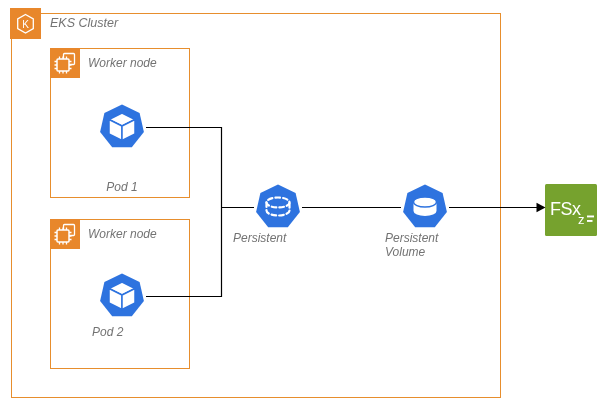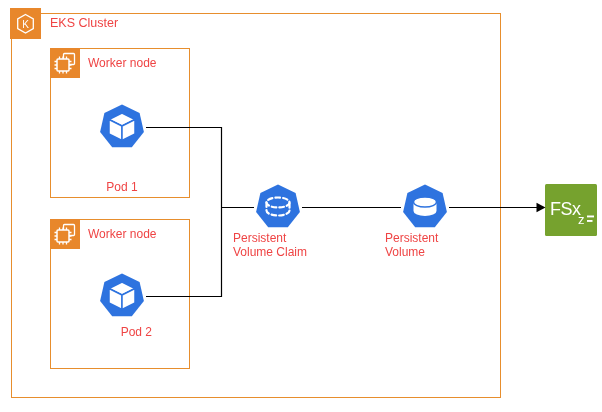--- a/index.html
+++ b/index.html
@@ -13,28 +13,28 @@
   html,body{background:#ffffff;}
   body{font-family:"Liberation Sans", sans-serif;color:#000;}
   .canvas{position:relative;width:602px;height:412px;background:#fff;overflow:hidden;}
 
   .group-box{position:absolute;border:1px solid var(--orange-border);background:transparent;}
   .outer-box{left:11px;top:13px;width:490px;height:385px;}
   .wn-box-1{left:50px;top:48px;width:140px;height:150px;}
   .wn-box-2{left:50px;top:219px;width:140px;height:150px;}
 
   .abs{position:absolute;}
-  .label{font-size:12px;line-height:14px;color:#ef4444;white-space:nowrap;}
+  .label{font-size:12px;line-height:14px;color:#737373;white-space:nowrap;font-style:italic;}
   .label-center{text-align:left;white-space:normal;}
 
   .eks-title{left:50px;top:16px;font-size:12.5px;}
   .wn-label-1{left:88px;top:56px;}
   .wn-label-2{left:88px;top:227px;}
   .pod1-label{left:92px;top:156px;width:60px;text-align:center;margin-top:24px;}
-  .pod2-label{left:92px;top:325px;width:60px;text-align:right;}
+  .pod2-label{left:92px;top:325px;width:60px;text-align:left;}
   .pvc-label{left:233px;top:231px;width:90px;}
   .pv-label{left:385px;top:231px;width:80px;}
 
   svg{display:block;}
   .conn{position:absolute;left:0;top:0;pointer-events:none;}
   .conn path{stroke:var(--line-black);stroke-width:1.2;fill:none;}
   .conn polygon{fill:var(--line-black);}
 
   .aws-sq{fill:var(--orange);}
   .aws-stroke{stroke:#fff;fill:none;}
@@ -107,21 +107,20 @@
   </svg>
   <div class="abs label pod2-label">Pod 2</div>
 
   <svg class="abs" style="left:254px;top:183px;" width="48" height="48" viewBox="0 0 48 48">
     <polygon class="hept" points="24,1.5 41.6,10 45.9,29 33.8,44.3 14.2,44.3 2.1,29 6.4,10"></polygon>
     <ellipse class="cyl-dash" cx="24" cy="19.5" rx="11.5" ry="5"></ellipse>
     <path class="cyl-dash" d="M12.5,19.5 V27.5 a11.5,5 0 0 0 23,0 V19.5"></path>
   </svg>
   <div class="abs label label-center pvc-label">
     <span>Persistent</span><br>
-    <span>Volume Claim</span>
   </div>
 
   <svg class="abs" style="left:401px;top:183px;" width="48" height="48" viewBox="0 0 48 48">
     <polygon class="hept" points="24,1.5 41.6,10 45.9,29 33.8,44.3 14.2,44.3 2.1,29 6.4,10"></polygon>
     <path class="cyl-solid-body" d="M12.5,19 V28 a11.5,5 0 0 0 23,0 V19 Z"></path>
     <ellipse class="cyl-solid-top" cx="24" cy="19" rx="11.5" ry="5"></ellipse>
   </svg>
   <div class="abs label label-center pv-label">
     <span>Persistent</span><br>
     <span>Volume</span>

